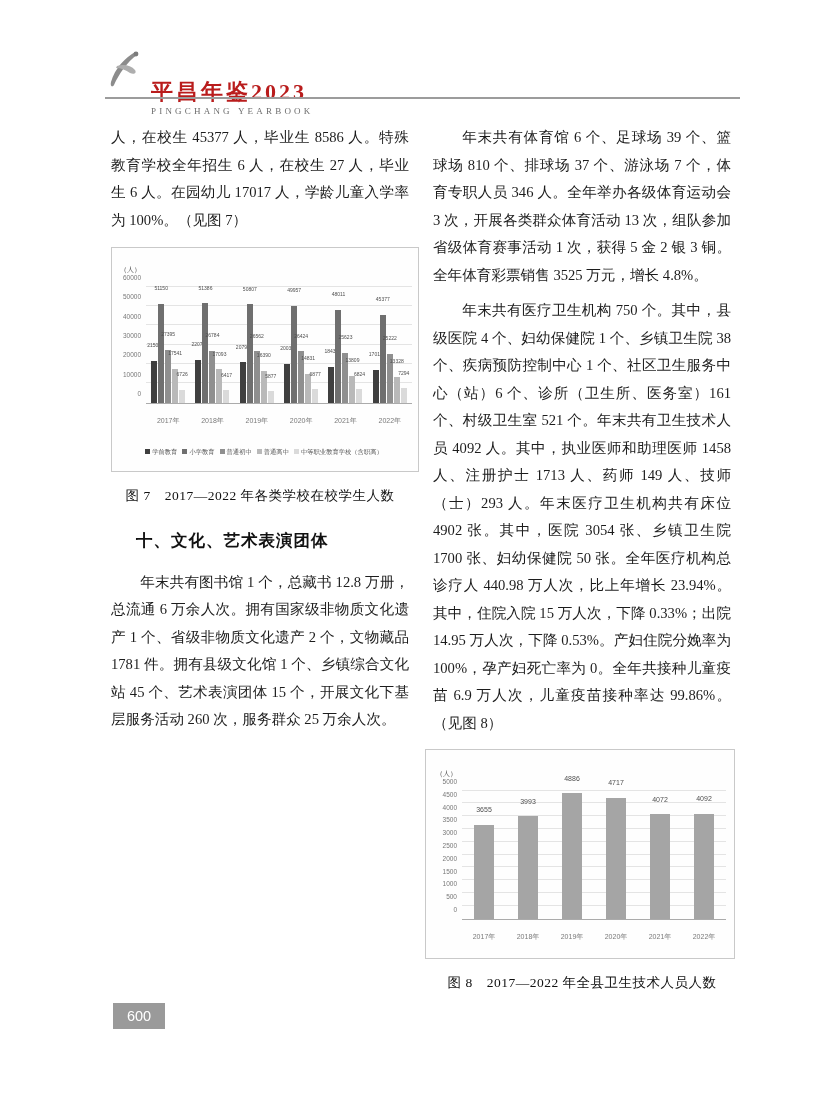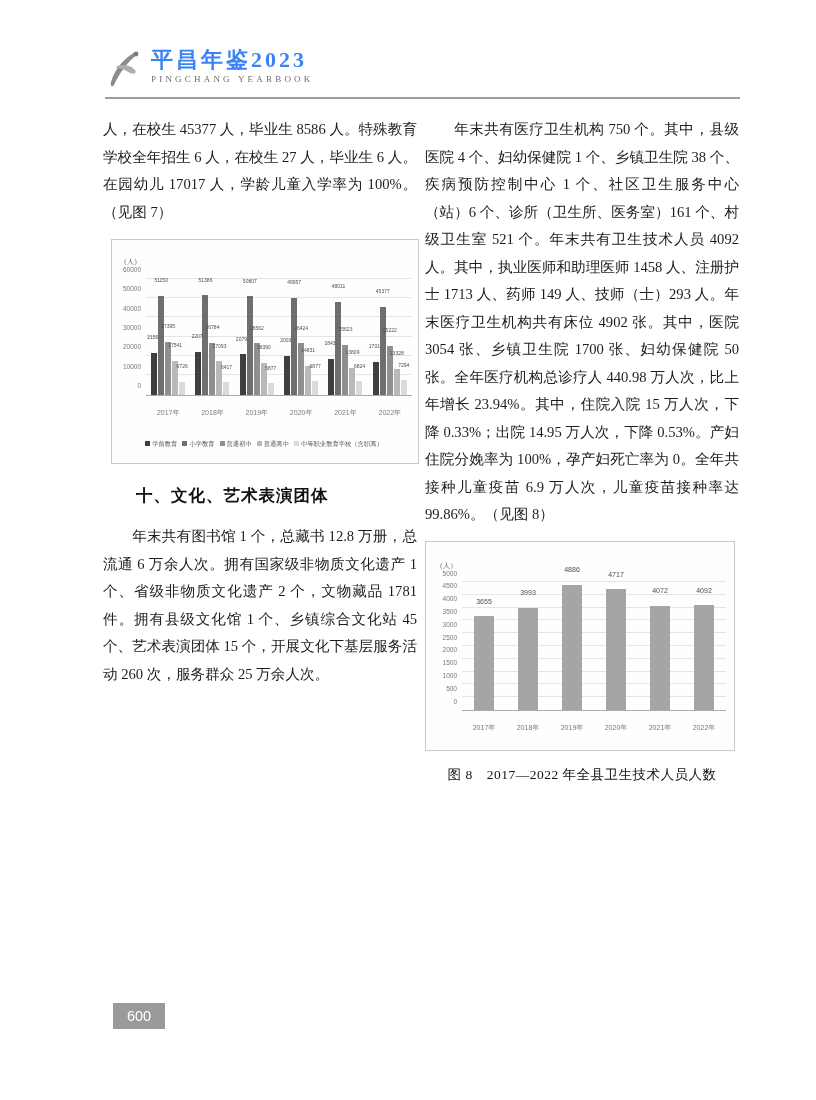--- a/index.html
+++ b/index.html
@@ -2,31 +2,31 @@
 <html><head>
 <meta charset="utf-8">
 <style>
   html,body{margin:0;padding:0;background:#e8e8e8;}
   .page{position:relative;width:816px;height:1100px;background:#ffffff;margin:0 auto;
         font-family:"Liberation Serif","DejaVu Serif",serif;color:#1c1c1c;overflow:hidden;}
 
   
   .header{position:absolute;left:105px;top:48px;width:635px;}
   .brand{display:flex;align-items:flex-start;gap:8px;}
-  .brand-text .title{font-size:22px;font-weight:bold;letter-spacing:3px;color:#3b82f6;line-height:24px;}
+  .brand-text .title{font-size:22px;font-weight:bold;letter-spacing:3px;color:#b91c1c;line-height:24px;margin-top:32px;}
   .brand-text .subtitle{font-size:9px;letter-spacing:3.2px;color:#6d6d6d;
         font-family:Liberation Serif, serif;margin-top:2px;}
   .header-rule{position:absolute;left:105px;top:97px;width:635px;height:2px;background:#9c9c9c;}
 
   
   .col{position:absolute;top:116px;width:314px;font-size:14.6px;line-height:27.5px;
        text-align:justify;}
   .col-left{left:103px;}
   .col-right{left:425px;}
-  .para{margin:0;}
+  .para{margin:8px;}
   .indent{text-indent:2em;}
   .section-heading{font-size:16.5px;font-weight:bold;margin:18px 0 14px 0;padding-left:2em;
        letter-spacing:1px;color:#111;}
 
   
   .figure{border:1px solid #c9c9c9;background:#fefefe;
           font-family:"Liberation Sans","DejaVu Sans",sans-serif;color:#555;}
   .fig7{width:296px;margin:13px 0 4px 8px;padding:8px 6px 5px 4px;}
   .fig8{width:294px;margin:12px 0 4px 0;padding:10px 8px 8px 6px;}
   .unit{font-size:7px;color:#555;margin:0 0 3px 4px;}
@@ -234,28 +234,30 @@
           <span class="legend-item">
             <span class="swatch" style="background: rgb(185, 185, 185);"></span>
             <span>普通高中</span>
           </span>
           <span class="legend-item">
             <span class="swatch" style="background: rgb(218, 218, 218);"></span>
             <span>中等职业教育学校（含职高）</span>
           </span>
         </div>
     </div>
+    <div class="fig-caption">图 7　2017—2022 年各类学校在校学生人数</div>
 
 
     <div class="section-heading">十、文化、艺术表演团体</div>
 
     <p class="para indent">年末共有图书馆 1 个，总藏书 12.8 万册，总流通 6 万余人次。拥有国家级非物质文化遗产 1 个、省级非物质文化遗产 2 个，文物藏品 1781 件。拥有县级文化馆 1 个、乡镇综合文化站 45 个、艺术表演团体 15 个，开展文化下基层服务活动 260 次，服务群众 25 万余人次。</p>
   </div>
 
   <div class="col col-right">
+    <p class="para indent">年末共有体育馆 6 个、足球场 39 个、篮球场 810 个、排球场 37 个、游泳场 7 个，体育专职人员 346 人。全年举办各级体育运动会 3 次，开展各类群众体育活动 13 次，组队参加省级体育赛事活动 1 次，获得 5 金 2 银 3 铜。全年体育彩票销售 3525 万元，增长 4.8%。</p>
     <p class="para indent">年末共有医疗卫生机构 750 个。其中，县级医院 4 个、妇幼保健院 1 个、乡镇卫生院 38 个、疾病预防控制中心 1 个、社区卫生服务中心（站）6 个、诊所（卫生所、医务室）161 个、村级卫生室 521 个。年末共有卫生技术人员 4092 人。其中，执业医师和助理医师 1458 人、注册护士 1713 人、药师 149 人、技师（士）293 人。年末医疗卫生机构共有床位 4902 张。其中，医院 3054 张、乡镇卫生院 1700 张、妇幼保健院 50 张。全年医疗机构总诊疗人 440.98 万人次，比上年增长 23.94%。其中，住院入院 15 万人次，下降 0.33%；出院 14.95 万人次，下降 0.53%。产妇住院分娩率为 100%，孕产妇死亡率为 0。全年共接种儿童疫苗 6.9 万人次，儿童疫苗接种率达 99.86%。（见图 8）</p>
 
     <div class="figure fig8">
       <div class="unit">（人）</div>
       <div class="chart-body">
         <div class="yaxis">
             <div class="ytick" style="bottom: -4px;">0</div>
             <div class="ytick" style="bottom: 8.8px;">500</div>
             <div class="ytick" style="bottom: 21.6px;">1000</div>
             <div class="ytick" style="bottom: 34.4px;">1500</div>

